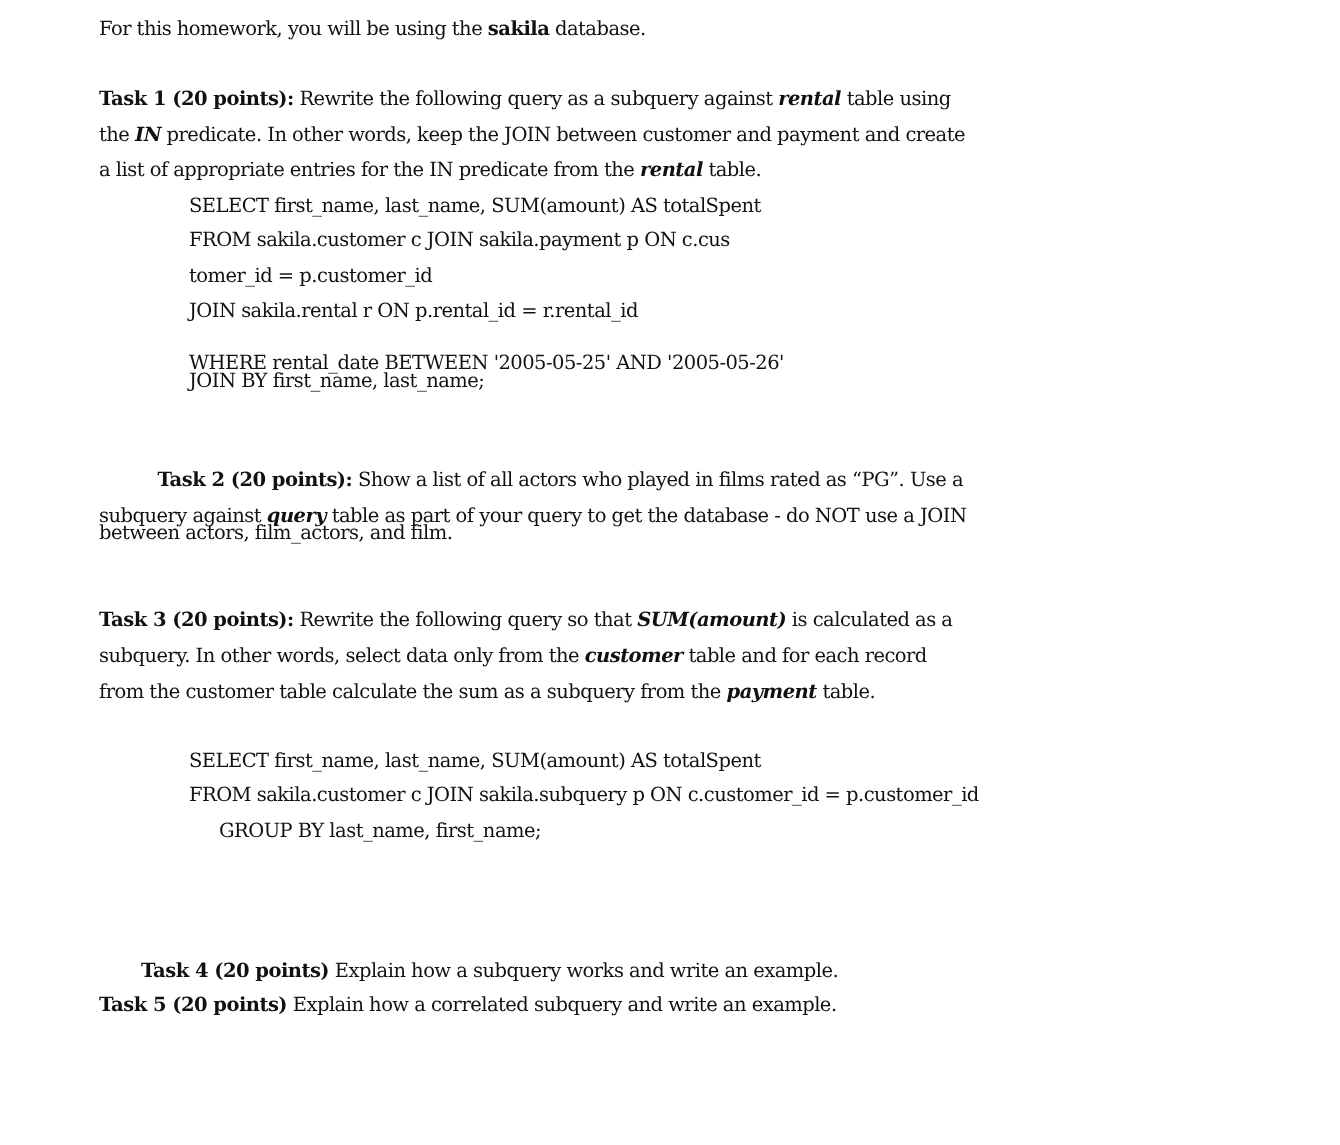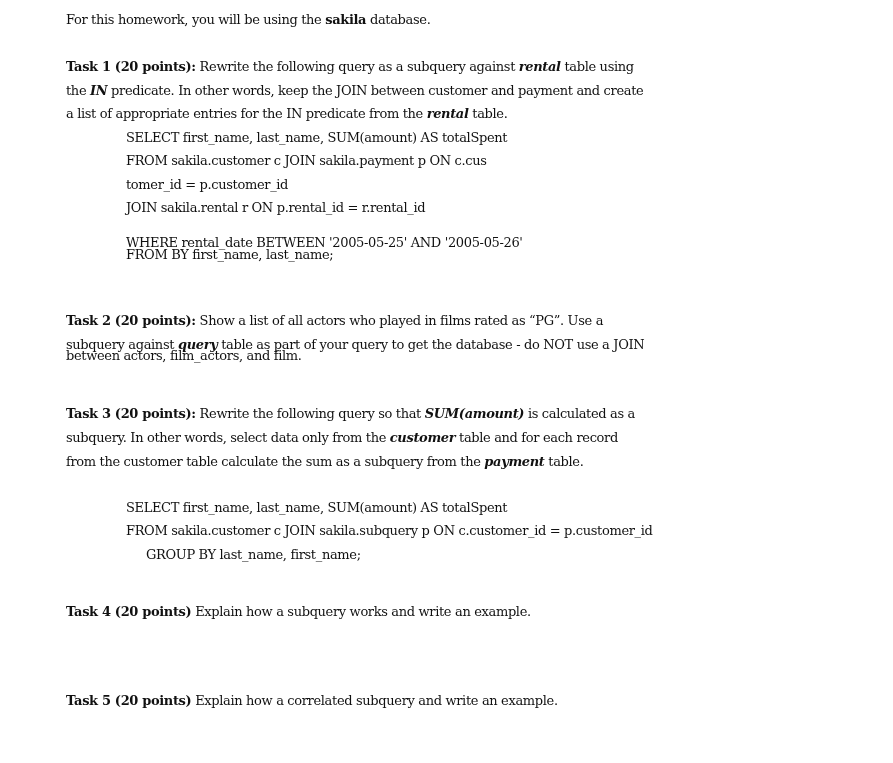--- a/index.html
+++ b/index.html
@@ -46,36 +46,36 @@
   <div>
     <div class="line" style="top:55px;"><b>Task 1 (20 points):</b><span>  Rewrite the following query as a subquery against </span><span class="bi">rental</span><span> table using</span></div>
     <div class="line" style="top:79px;"><span>the </span><span class="bi">IN</span><span> predicate.  In other words, keep the JOIN between customer and payment and create</span></div>
     <div class="line" style="top:102px;"><span>a list of appropriate entries for the IN predicate from the </span><span class="bi">rental</span><span> table.</span></div>
 
     <div class="line code" style="top:126px;">SELECT first_name, last_name, SUM(amount) AS totalSpent</div>
     <div class="line code" style="top:149px;">FROM sakila.customer c JOIN sakila.payment p ON c.cus</div>
     <div class="line code" style="top:173px;">tomer_id = p.customer_id</div>
     <div class="line code" style="top:196px;">JOIN sakila.rental r ON p.rental_id = r.rental_id</div>
     <div class="line code" style="top:231px;">WHERE rental_date BETWEEN  '2005-05-25' AND '2005-05-26'</div>
-    <div class="line code" style="top:243px;">FROM BY first_name, last_name;</div>
+    <div class="line code" style="top:243px;">JOIN BY first_name, last_name;</div>
   </div>
 
   <div>
-    <div class="line" style="top:309px;"><b>Task 2 (20 points):</b><span> Show a list of all actors who played in films rated as “PG”.  Use a</span></div>
+    <div class="line" style="top:309px;margin-left:39px;"><b>Task 2 (20 points):</b><span> Show a list of all actors who played in films rated as “PG”.  Use a</span></div>
     <div class="line" style="top:333px;"><span>subquery against </span><span class="bi">query</span><span> table as part of your query to get the database - do NOT use a JOIN</span></div>
     <div class="line" style="top:344px;"><span>between actors, film_actors, and film.</span></div>
   </div>
 
   <div>
     <div class="line" style="top:402px;"><b>Task 3 (20 points):</b><span> Rewrite the following query so that </span><span class="bi">SUM(amount)</span><span> is calculated as a</span></div>
     <div class="line" style="top:426px;"><span>subquery.  In other words, select data only from the </span><span class="bi">customer</span><span> table and for each record</span></div>
     <div class="line" style="top:450px;"><span>from the customer table calculate the sum as a subquery from the </span><span class="bi">payment</span><span> table.</span></div>
 
     <div class="line code" style="top:496px;">SELECT first_name, last_name, SUM(amount) AS totalSpent</div>
     <div class="line code" style="top:519px;">FROM sakila.customer c JOIN sakila.subquery p ON c.customer_id = p.customer_id</div>
     <div class="line code" style="top:543px;margin-left:20px;">GROUP BY last_name, first_name;</div>
   </div>
 
-  <div class="line" style="top:600px;"><b>Task 4 (20 points)</b><span> Explain how a subquery works and write an example.</span></div>
+  <div class="line" style="top:636px;margin-left:28px;"><b>Task 4 (20 points)</b><span> Explain how a subquery works and write an example.</span></div>
 
-  <div class="line" style="top:689px;text-align:center;"><b>Task 5 (20 points)</b><span> Explain how a correlated subquery and write an example.</span></div>
+  <div class="line" style="top:659px;text-align:center;"><b>Task 5 (20 points)</b><span> Explain how a correlated subquery and write an example.</span></div>
 
 </div>
 
 </body></html>

